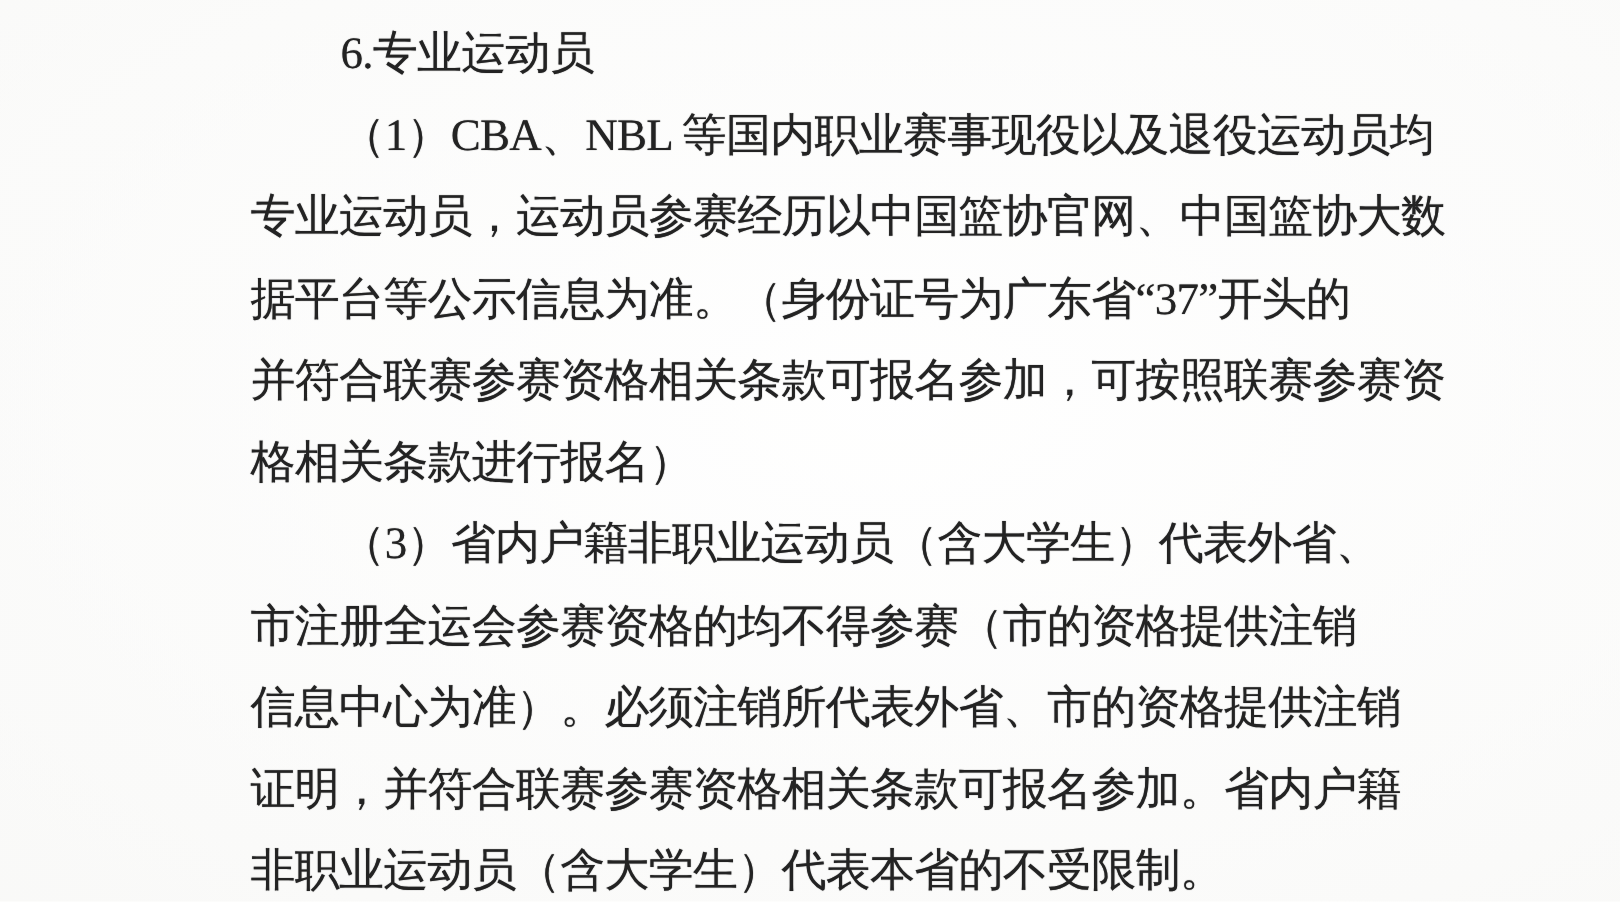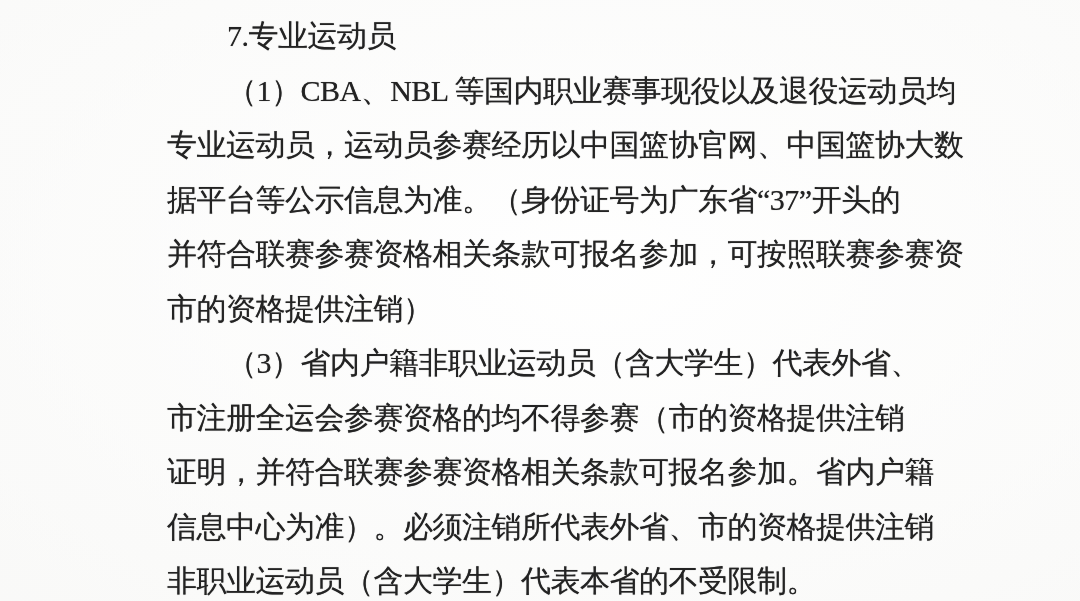--- a/index.html
+++ b/index.html
@@ -38,25 +38,25 @@
   }
   .doc-line.indent {
     padding-left: 60px;
   }
 </style>
 </head>
 <body>
 
 <div class="page">
   <div class="text-block">
-    <div class="doc-line indent">7.专业运动员</div>
+    <div class="doc-line indent">6.专业运动员</div>
     <div class="doc-line indent">（1）CBA、NBL 等国内职业赛事现役以及退役运动员均</div>
     <div class="doc-line">专业运动员，运动员参赛经历以中国篮协官网、中国篮协大数</div>
     <div class="doc-line">据平台等公示信息为准。（身份证号为广东省“37”开头的</div>
     <div class="doc-line">并符合联赛参赛资格相关条款可报名参加，可按照联赛参赛资</div>
-    <div class="doc-line">市的资格提供注销）</div>
+    <div class="doc-line">格相关条款进行报名）</div>
     <div class="doc-line indent">（3）省内户籍非职业运动员（含大学生）代表外省、</div>
     <div class="doc-line">市注册全运会参赛资格的均不得参赛（市的资格提供注销</div>
+    <div class="doc-line">信息中心为准）。必须注销所代表外省、市的资格提供注销</div>
     <div class="doc-line">证明，并符合联赛参赛资格相关条款可报名参加。省内户籍</div>
-    <div class="doc-line">信息中心为准）。必须注销所代表外省、市的资格提供注销</div>
     <div class="doc-line">非职业运动员（含大学生）代表本省的不受限制。</div>
   </div>
 </div>
 
 </body></html>

